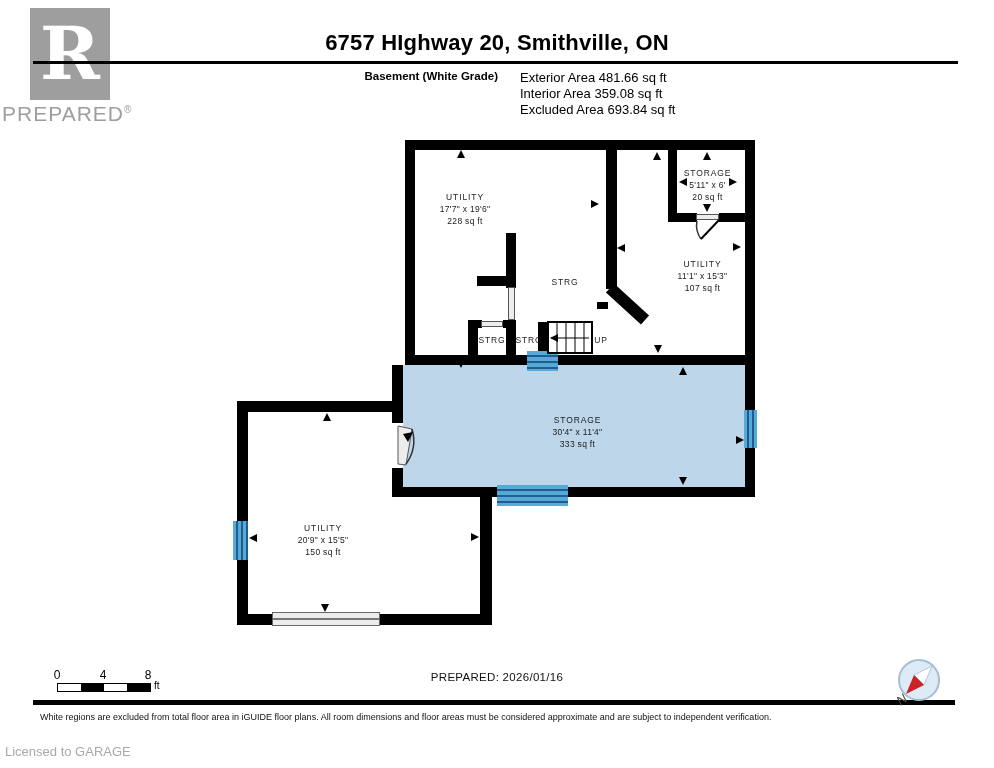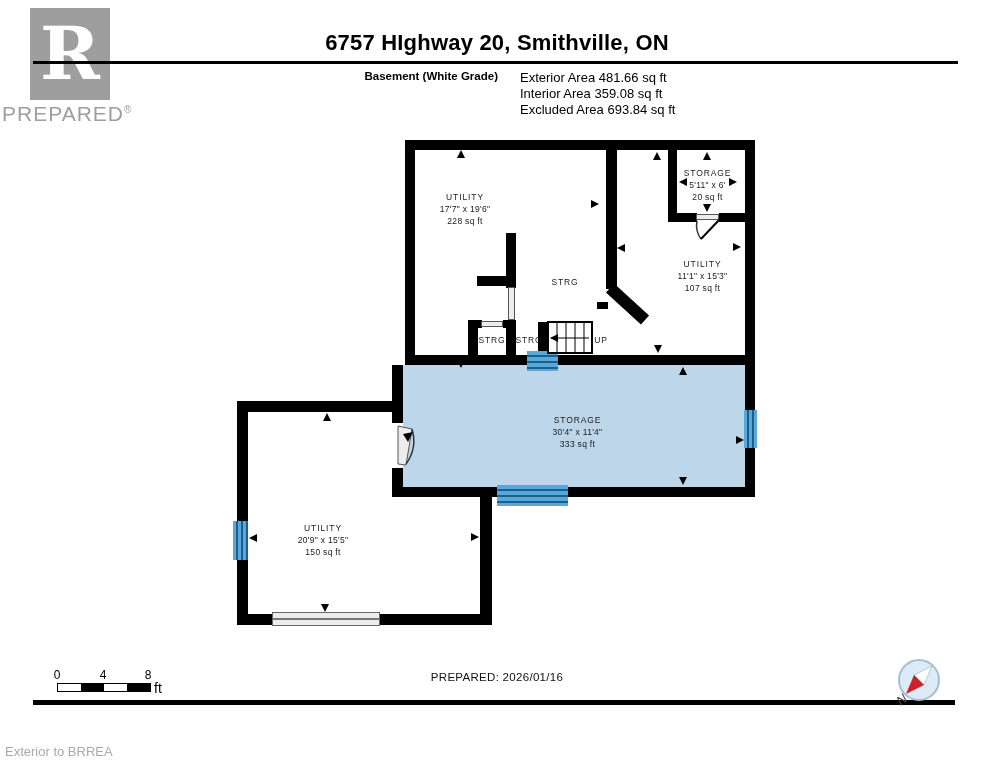--- a/index.html
+++ b/index.html
@@ -35,21 +35,21 @@
               color:#1a1a1a;letter-spacing:.3px;}
   .room-label .nm{letter-spacing:.9px;}
   .compass-n{position:absolute;left:897px;top:692px;font-size:13px;font-style:italic;
              color:#444;transform:rotate(-38deg);z-index:6;}
 
   
   .scale-num{position:absolute;top:668px;width:16px;text-align:center;font-size:12px;color:#000;}
   .scale-bar{position:absolute;left:57px;top:683px;width:92px;height:7px;border:1px solid #000;
              display:flex;z-index:2;}
   .scale-bar span{height:100%;}
-  .scale-unit{position:absolute;left:154px;top:680px;font-size:14px;color:#000;}
+  .scale-unit{position:absolute;left:154px;top:680px;font-size:10px;color:#000;}
   .prepared{position:absolute;left:397px;top:671px;width:200px;text-align:center;
             font-size:11.5px;letter-spacing:.3px;color:#111;}
   .fline{position:absolute;left:33px;top:700px;width:922px;height:5px;background:#000;}
   .disclaimer{position:absolute;left:40px;top:712px;width:930px;font-size:9px;color:#111;}
   .licensed{position:absolute;left:5px;top:744px;font-size:13px;color:#a9a9a9;}
 </style>
 </head>
 <body>
 
 <div id="canvas" style="--excluded-fill: #bdd6e9; --feature-blue: #57a9d9; --wall: #000000; --logo-gray: #9e9e9e; --compass-red: #cc2127;">
@@ -201,14 +201,15 @@
   <div class="scale-num" style="left:140px">8</div>
   <div class="scale-bar">
     <span style="width:23px;background:#fff"></span>
     <span style="width:23px;background:#000"></span>
     <span style="width:23px;background:#fff"></span>
     <span style="width:23px;background:#000"></span>
   </div>
   <div class="scale-unit">ft</div>
   <div class="prepared">PREPARED: 2026/01/16</div>
   <div class="fline"></div>
-  <div class="licensed">Exterior to BRREA</div>
+  <div class="disclaimer">White regions are excluded from total floor area in iGUIDE floor plans. All room dimensions and floor areas must be considered approximate and are subject to independent verification.</div>
+  <div class="licensed">Licensed to GARAGE</div>
 </div>
 
 </body></html>

